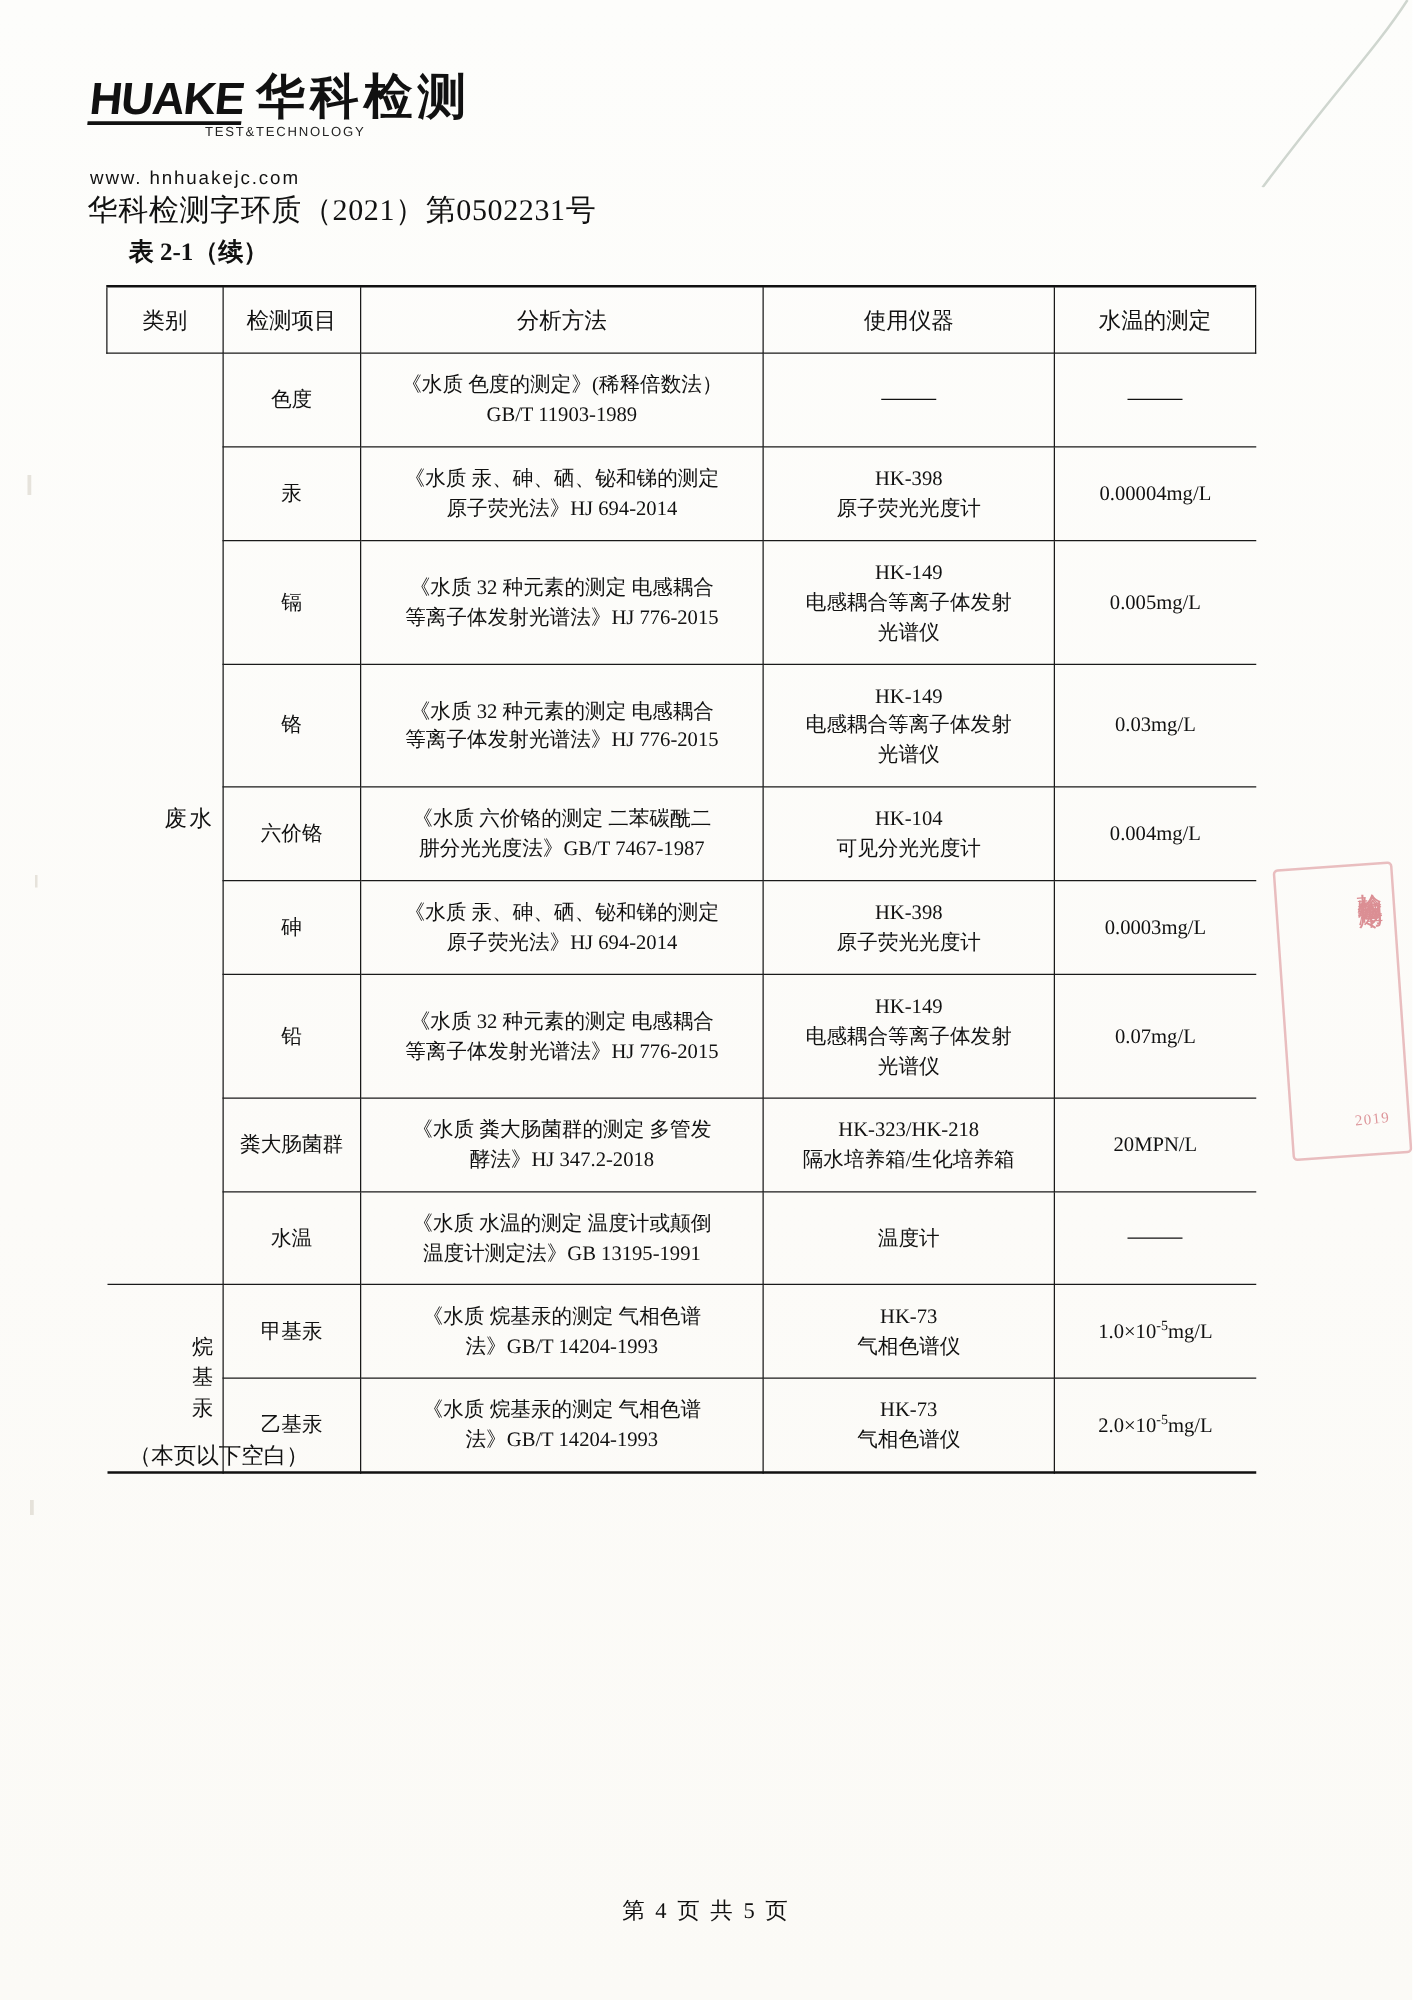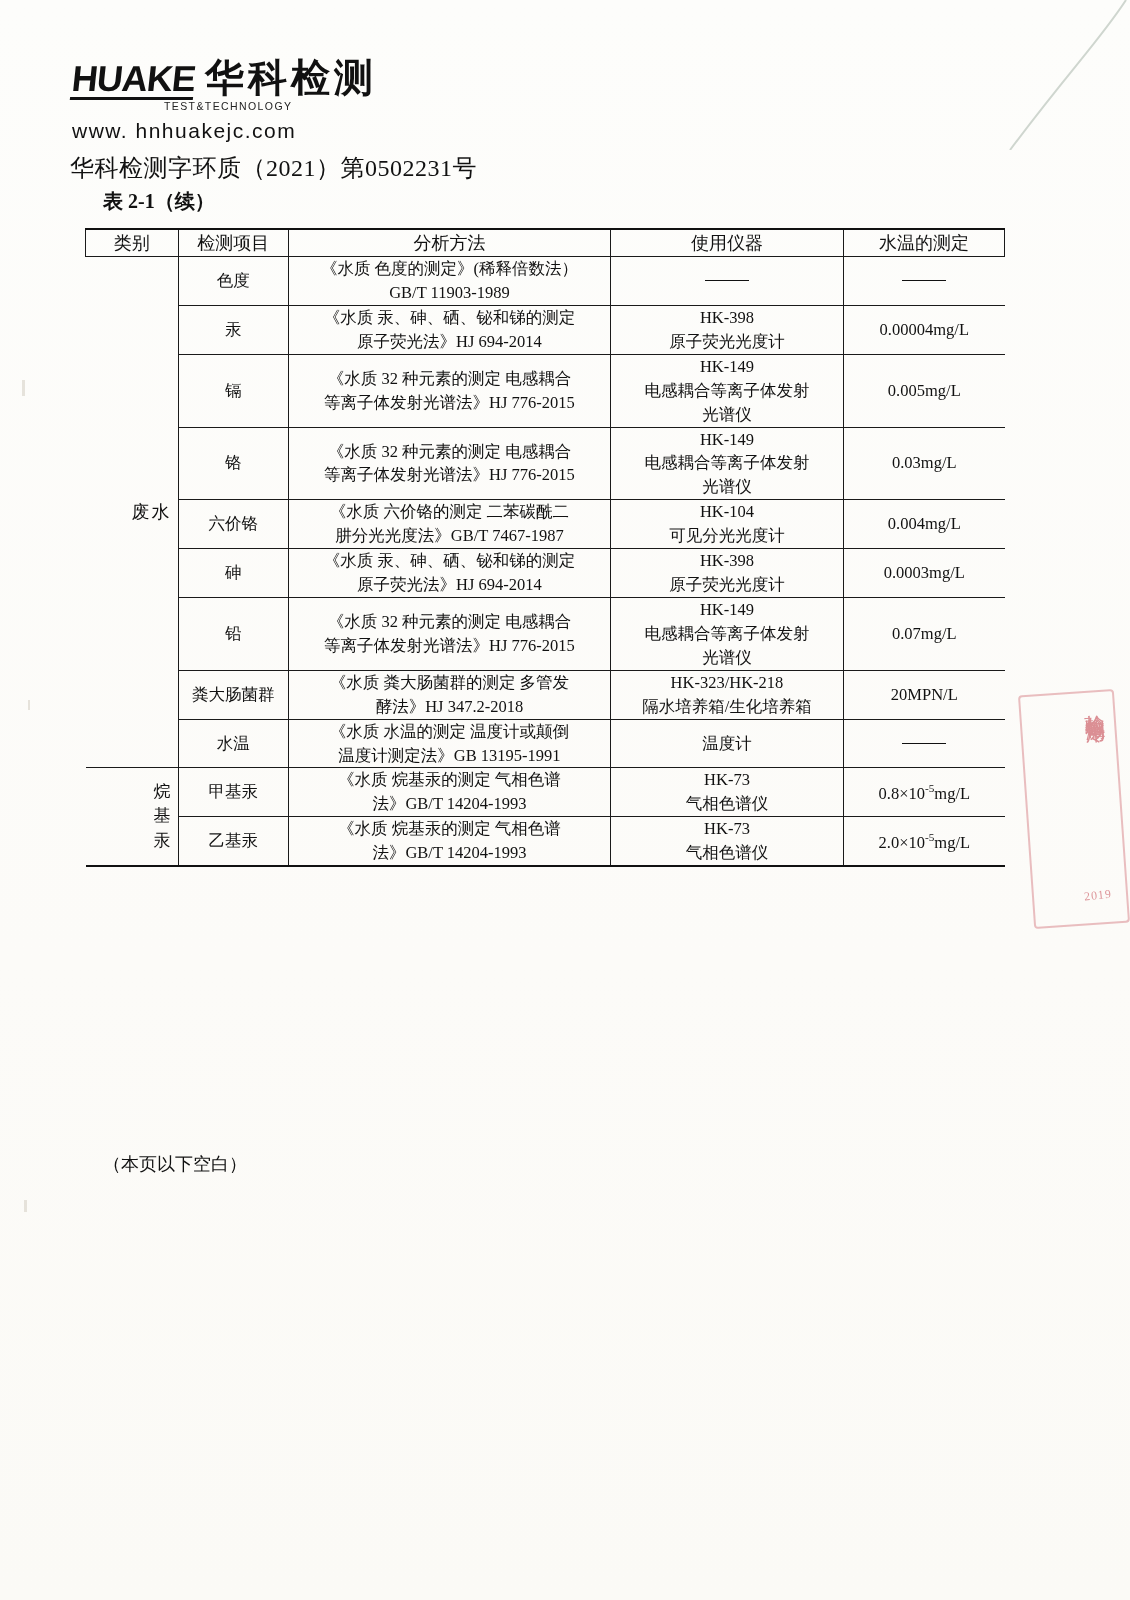--- a/index.html
+++ b/index.html
@@ -72,24 +72,24 @@
   .logo-sub {
     font-family: "Liberation Sans", sans-serif;
     font-size: 10.5px;
     letter-spacing: 1.4px;
     color: #222;
     margin-left: 92px;
     margin-top: 3px;
   }
   .logo-url {
     font-family: "Liberation Sans", sans-serif;
-    font-size: 21px;
+    font-size: 15px;
     letter-spacing: 1.5px;
     color: #111;
-    margin-top: 7px;
+    margin-top: 22px;
   }
 
   .doc-no {
     position: absolute;
     left: 70px;
     top: 152px;
     font-size: 24px;
     letter-spacing: 0.5px;
   }
 
@@ -109,21 +109,21 @@
     width: 920px;
   }
   table.report {
     border-collapse: collapse;
     width: 100%;
     table-layout: fixed;
     font-size: 16.5px;
   }
   table.report td, table.report th {
     border: 1px solid #1a1a1a;
-    padding: 0 6px;
+    padding: 13px 6px;
     text-align: center;
     vertical-align: middle;
     line-height: 1.45;
     font-weight: normal;
   }
   
   table.report {
     border-top: 2.5px solid #111;
     border-bottom: 2.5px solid #111;
   }
@@ -402,21 +402,21 @@
         <td>甲基汞</td>
         <td class="method">
           <div>《水质  烷基汞的测定  气相色谱</div>
           <div>法》GB/T 14204-1993</div>
         </td>
         <td>
           <div>HK-73</div>
           <div>气相色谱仪</div>
         </td>
         <td class="no-right">
-          <span>0.8×10</span><sup>-5</sup><span>mg/L</span>
+          <span>1.0×10</span><sup>-5</sup><span>mg/L</span>
         </td>
       </tr>
 
       <tr>
         <td>乙基汞</td>
         <td class="method">
           <div>《水质  烷基汞的测定  气相色谱</div>
           <div>法》GB/T 14204-1993</div>
         </td>
         <td>
@@ -430,13 +430,14 @@
     </tbody>
       </table>
   </div>
 
   <div class="note-blank">（本页以下空白）</div>
 
   <div class="seal-border"></div>
   <div class="seal">检验检测专用</div>
   <div class="seal-year">2019</div>
 
+  <div class="footer">第 4 页 共 5 页</div>
 </div>
 
 </body></html>

